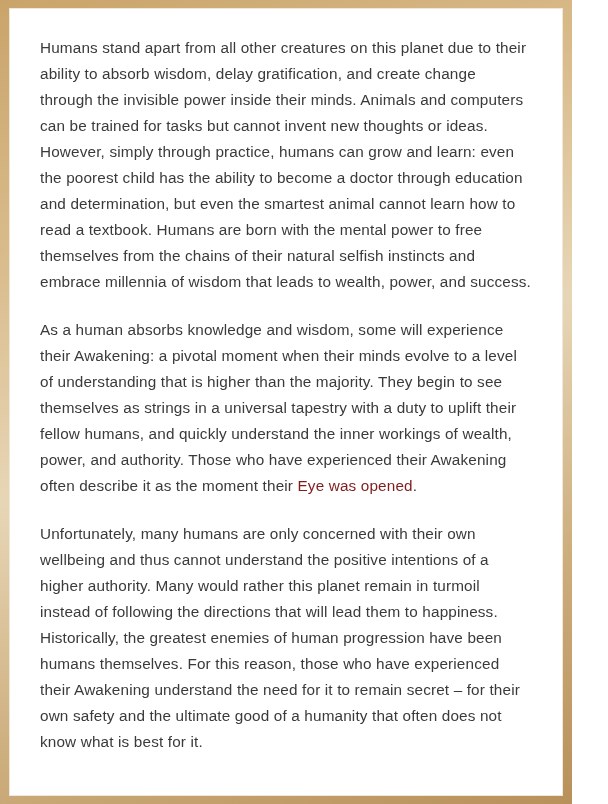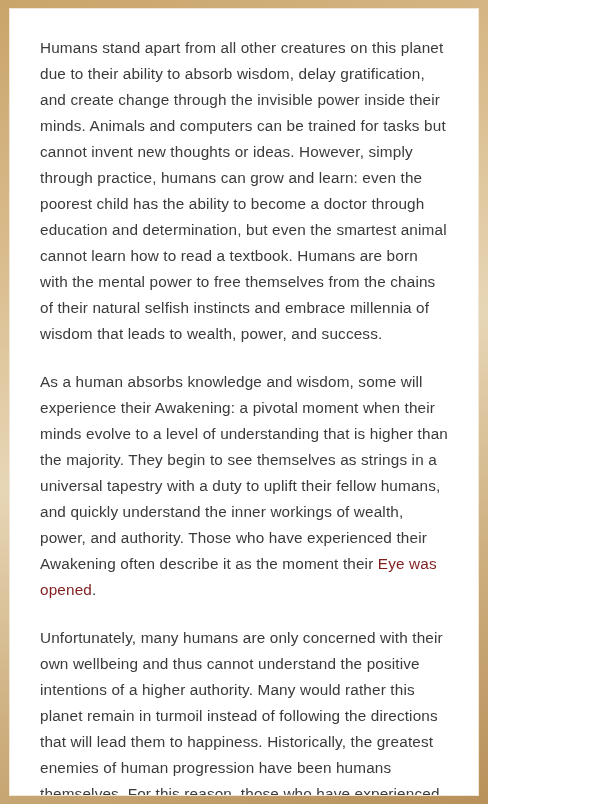--- a/index.html
+++ b/index.html
@@ -10,21 +10,21 @@
     width: 608px;
     height: 804px;
     background: #ffffff;
     font-family: "Liberation Sans", sans-serif;
     overflow: hidden;
   }
   .page-frame {
     position: absolute;
     left: 0;
     top: 0;
-    width: 488px;
+    width: 572px;
     height: 804px;
     box-sizing: border-box;
     background: linear-gradient(160deg, #c9a46a 0%, #d9bb8b 25%, #e7d6b6 50%, #cdae7d 75%, #b8905a 100%);
     padding: 8px 9px 8px 9px;
   }
   .page-inner {
     box-sizing: border-box;
     width: 100%;
     height: 100%;
     background: #ffffff;

